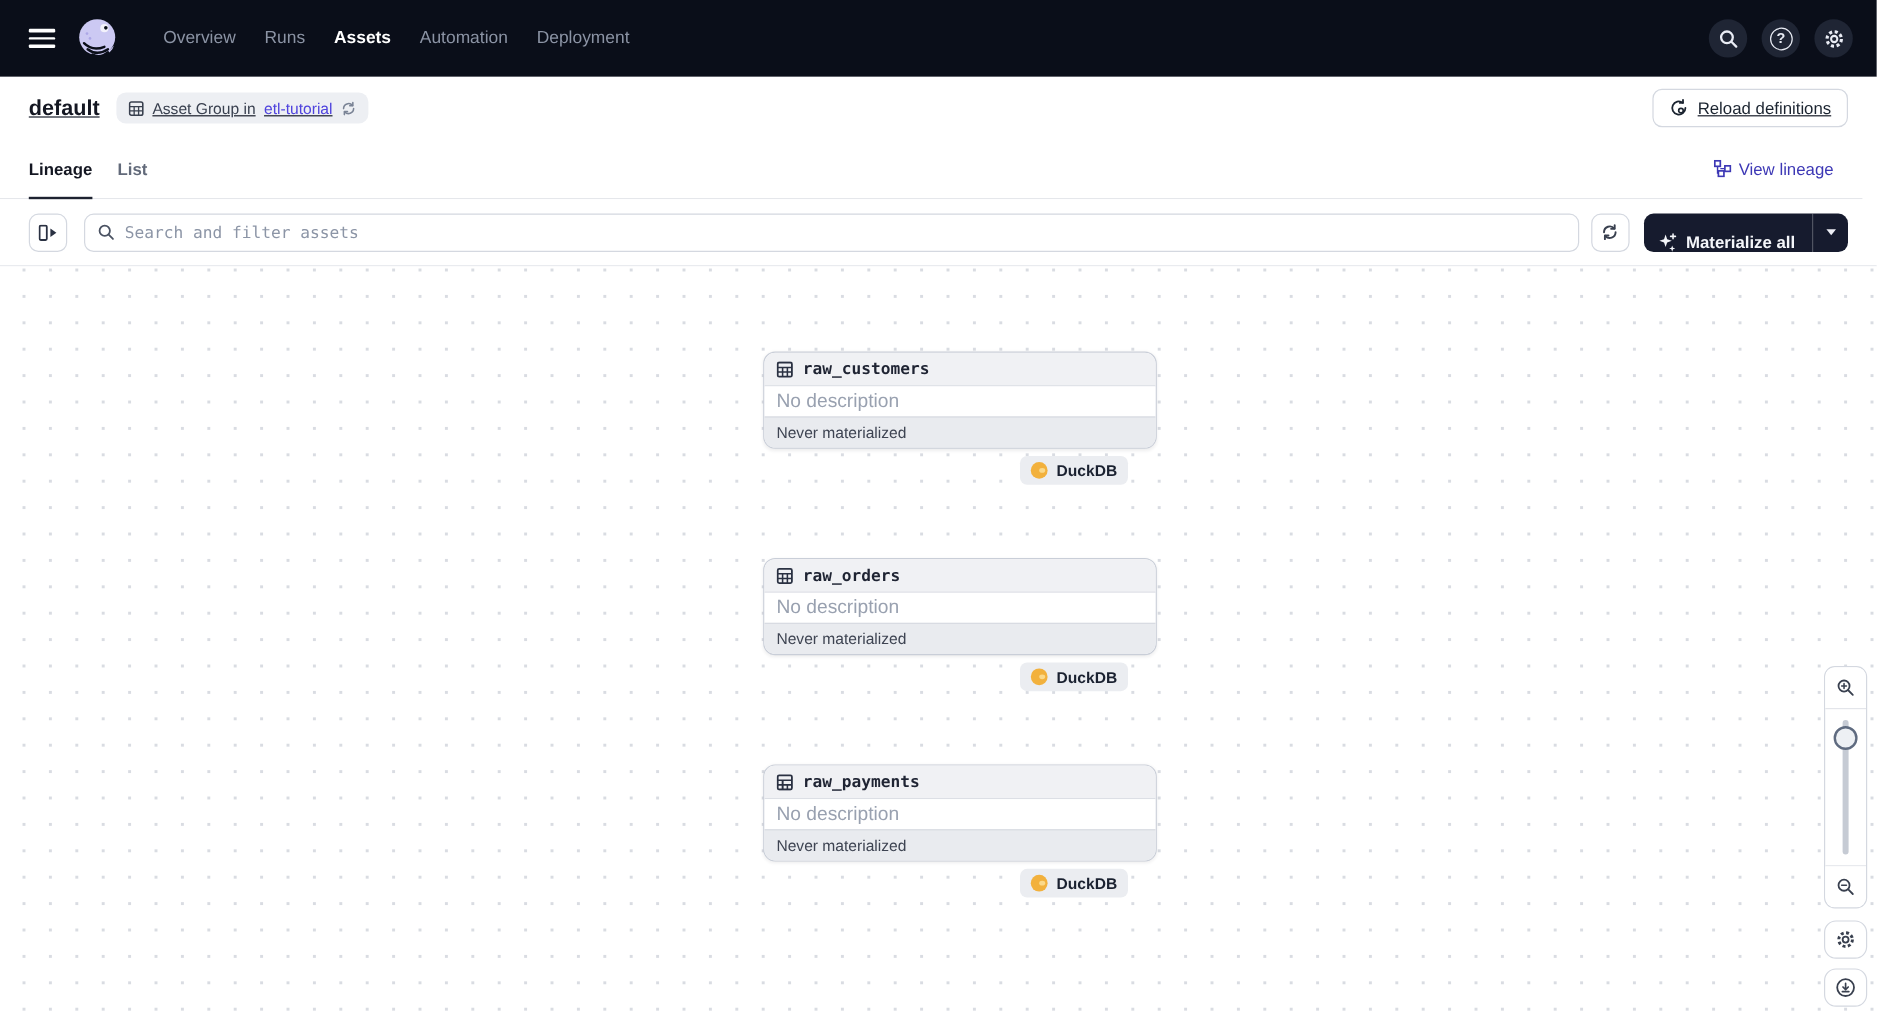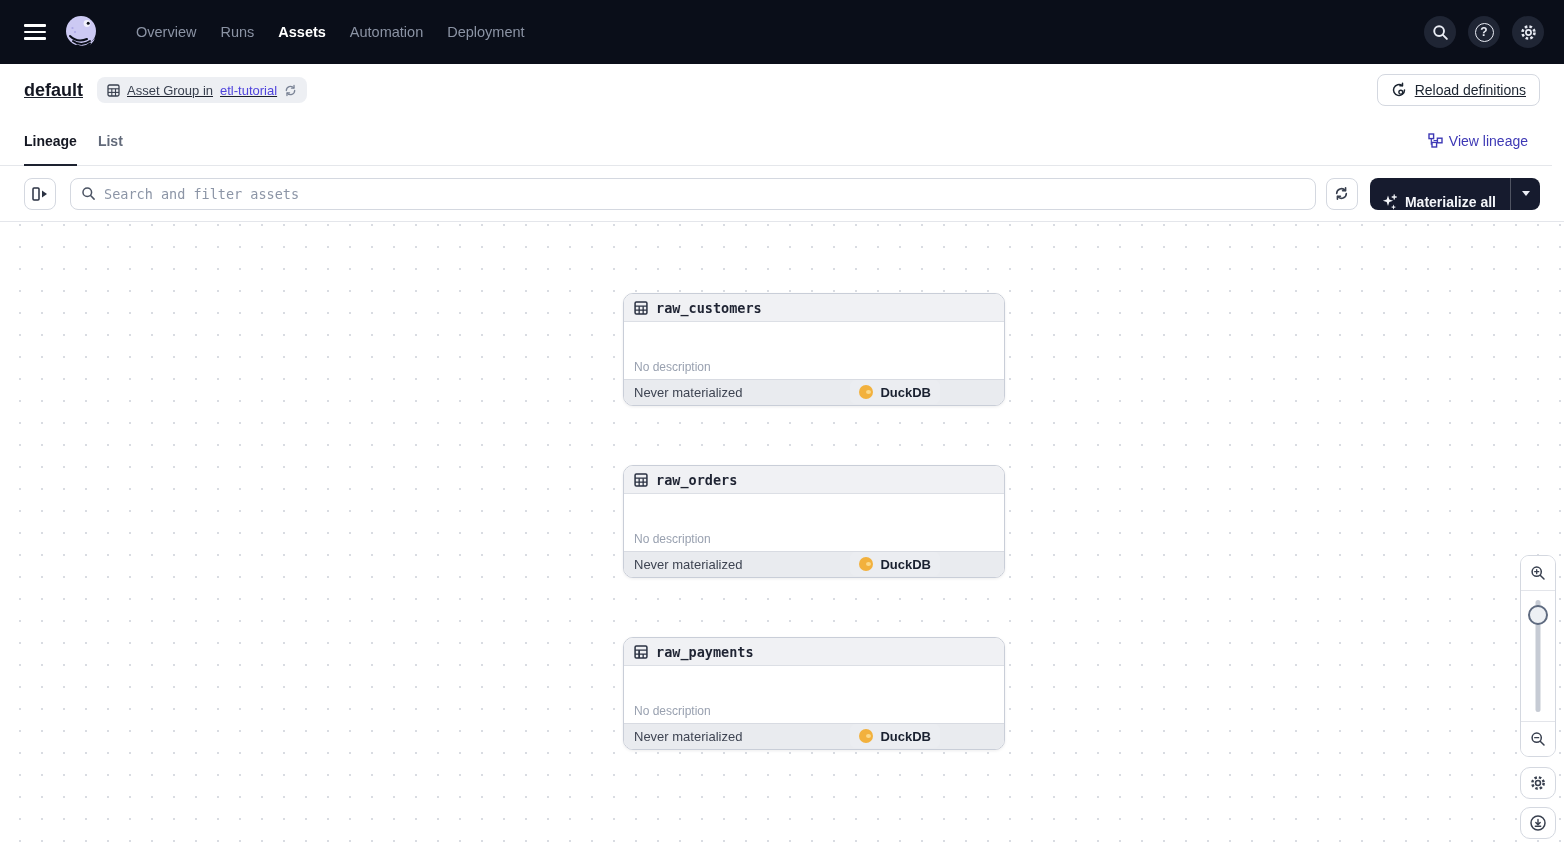--- a/index.html
+++ b/index.html
@@ -62,26 +62,26 @@
                       font-size:14px; font-weight:600; cursor:pointer; }
   .materialize-caret { width:30px; display:flex; align-items:center; justify-content:center;
                        border-left:1px solid rgba(255,255,255,0.25); cursor:pointer; }
   .caret-down { width:0; height:0; border-left:4.5px solid transparent; border-right:4.5px solid transparent;
                 border-top:5.5px solid #eceef5; }
 
   
   .canvas { position:absolute; top:222px; left:0; right:0; bottom:0; background:#fff;
             background-image:radial-gradient(circle, #d9dce2 1.15px, transparent 1.3px);
             background-size:22px 22px; background-position:9px 14px; }
-  .asset-node { position:absolute; left:623px; width:382px; border:1px solid #c9ced8; border-radius:10px;
+  .asset-node { position:absolute; left:636px; width:328px; border:1px solid #c9ced8; border-radius:10px;
                 background:#fff; box-shadow:0 1px 3px rgba(20,25,40,0.08); overflow:hidden; cursor:pointer; }
   .an-header { display:flex; align-items:center; gap:8px; height:28px; padding:0 10px; background:#f0f1f4;
                border-bottom:1px solid #dcdfe5; color:#2a3142; }
   .an-title { font-family:"DejaVu Sans Mono", monospace; font-size:13.5px; font-weight:700; color:#1f2433; }
-  .an-desc { height:25px; display:flex; align-items:center; padding:0 10px; font-size:12px; color:#99a1b0; background:#fff;margin-top:32px; }
+  .an-desc { height:25px; display:flex; align-items:center; padding:0 10px; font-size:16px; color:#99a1b0; background:#fff; }
   .an-status { height:26px; display:flex; align-items:center; padding:0 10px; font-size:13px; color:#3e4452;
                background:#e9ebef; border-top:1px solid #d8dbe2; }
   .kind-badge { position:absolute; right:624px; display:flex; align-items:center; gap:7px; height:24px;
                 padding:0 9px; background:#ebedf1; border-radius:6px; font-size:13px; font-weight:700;
                 color:#1a2130; cursor:pointer;text-align:right; }
   .duck-dot { width:14px; height:14px; border-radius:50%; background:#f2b13d; position:relative; }
   .duck-dot::after { content:""; position:absolute; right:2px; top:4.5px; width:5px; height:4px;
                      border-radius:50%; background:#fbd98a; }
 
   

